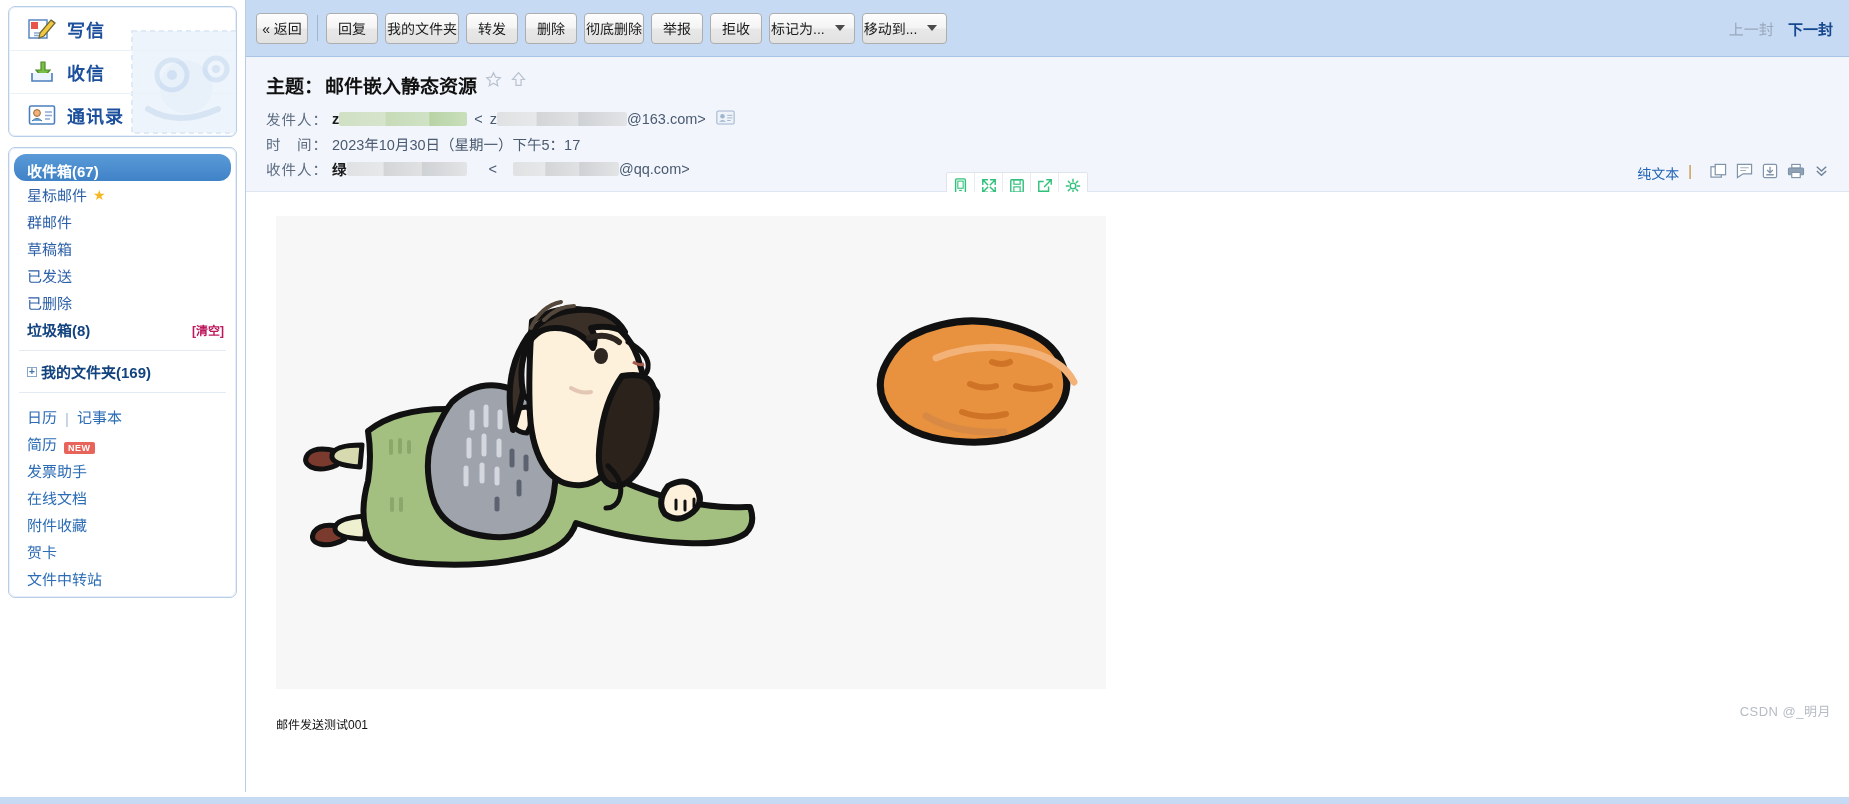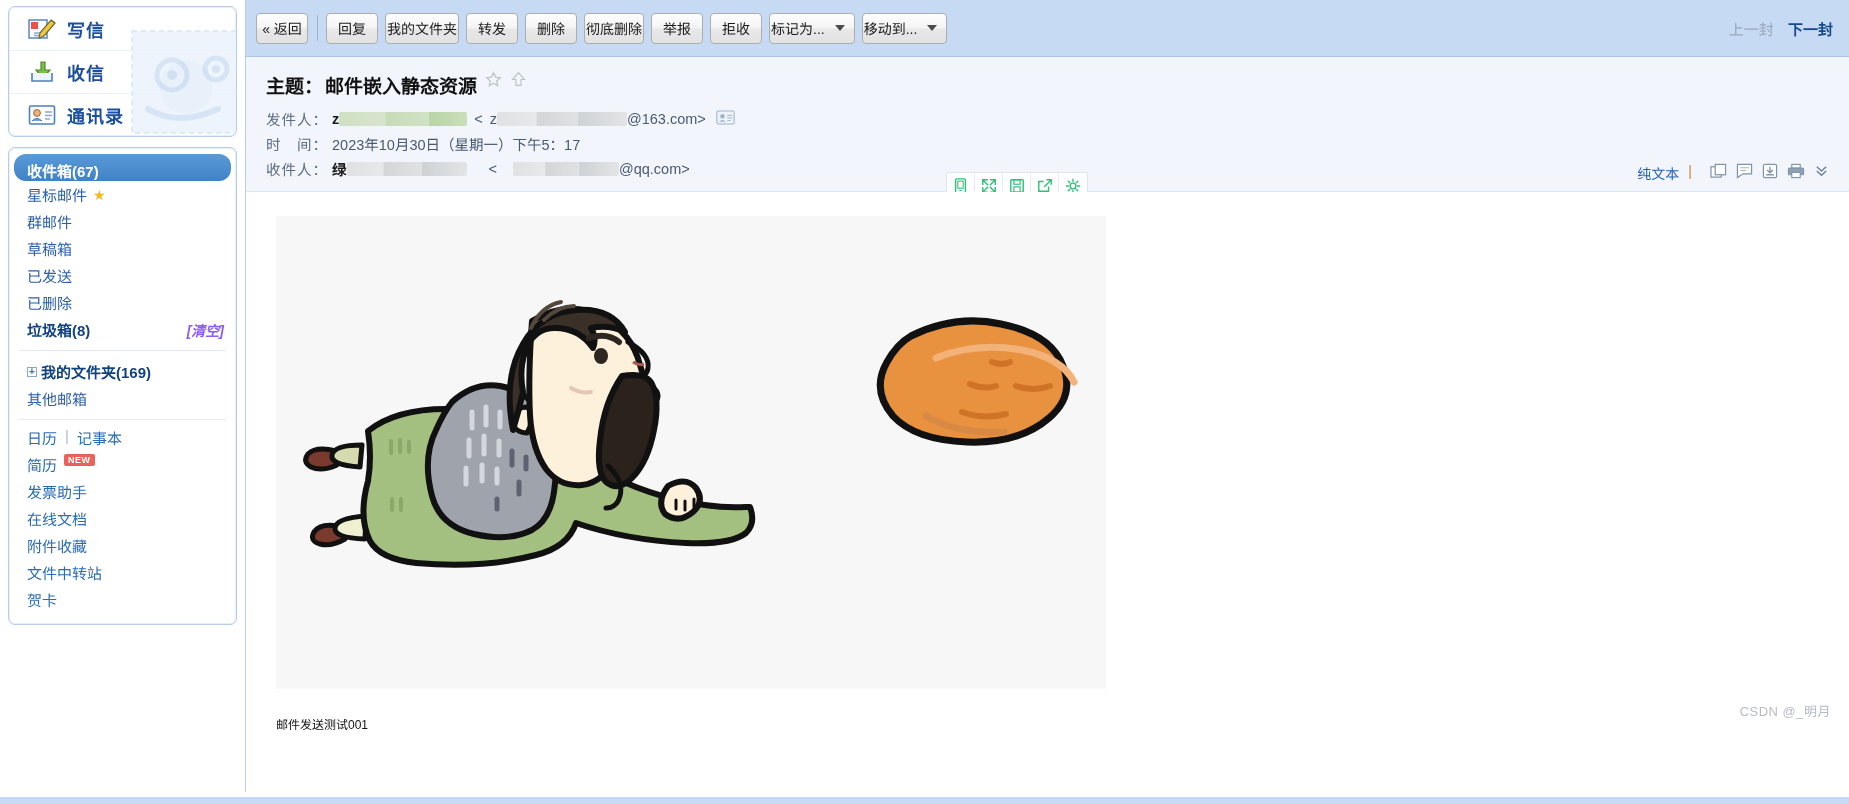--- a/index.html
+++ b/index.html
@@ -83,40 +83,39 @@
     font-weight: bold;
     margin: 0 5px;
     padding-left: 13px;
     border-radius: 12px;
     align-items: flex-end;
   }
   .folder-item.bold { font-weight: bold; color: #12437f; }
   .folder-item .fi-label { flex: none; }
   .folder-item .fi-right {
     margin-left: auto;
-    color: #8b5cf6;
-    font-size: 14px;
-    font-style: italic;
+    color: #be185d;
+    font-size: 12px;
   }
   .star-ico { margin-left: 6px; color: #f5b820; font-size: 14px; line-height: 1; }
   .sep-line { height: 1px; background: #e2eaf3; margin: 7px 10px; }
   .plus-box {
     display: inline-block;
     width: 10px; height: 10px;
     line-height: 8px;
     text-align: center;
     font-size: 10px;
     border: 1px solid #8ba7c6;
     color: #3a6ea8;
     margin-right: 4px;
     background: #fff;
   }
   .tool-item {
     display: flex;
-    align-items: flex-start;
+    align-items: flex-end;
     height: 27px;
     padding-left: 18px;
     font-size: 15px;
     color: #2b6cb5;
     cursor: pointer;
   }
   .pipe { color: #a9bdd3; margin: 0 8px; }
   .new-badge {
     display: inline-block;
     margin-left: 7px;
@@ -378,23 +377,20 @@
         <span class="fi-right">[清空]</span>
       </div>
 
       <div class="sep-line"></div>
 
       <div class="folder-item bold">
         <span class="plus-box">+</span>
         <span class="fi-label">我的文件夹(169)</span>
       </div>
 
-      <div class="folder-item">
-        <span class="fi-label">其他邮箱</span>
-      </div>
 
       <div class="sep-line"></div>
 
       <div class="tool-item">
         <span>日历</span>
         <span class="pipe">|</span>
         <span>记事本</span>
       </div>
 
       <div class="tool-item">
@@ -404,24 +400,24 @@
       <div class="tool-item">
         <span>发票助手</span>
       </div>
       <div class="tool-item">
         <span>在线文档</span>
       </div>
       <div class="tool-item">
         <span>附件收藏</span>
       </div>
       <div class="tool-item">
+        <span>贺卡</span>
+      </div>
+      <div class="tool-item">
         <span>文件中转站</span>
-      </div>
-      <div class="tool-item">
-        <span>贺卡</span>
       </div>
     </div>
   </div>
 
   <div id="main">
 
     <div id="toolbar">
       <div class="tb-btn">« 返回</div>
       <div class="tb-divider"></div>
 

